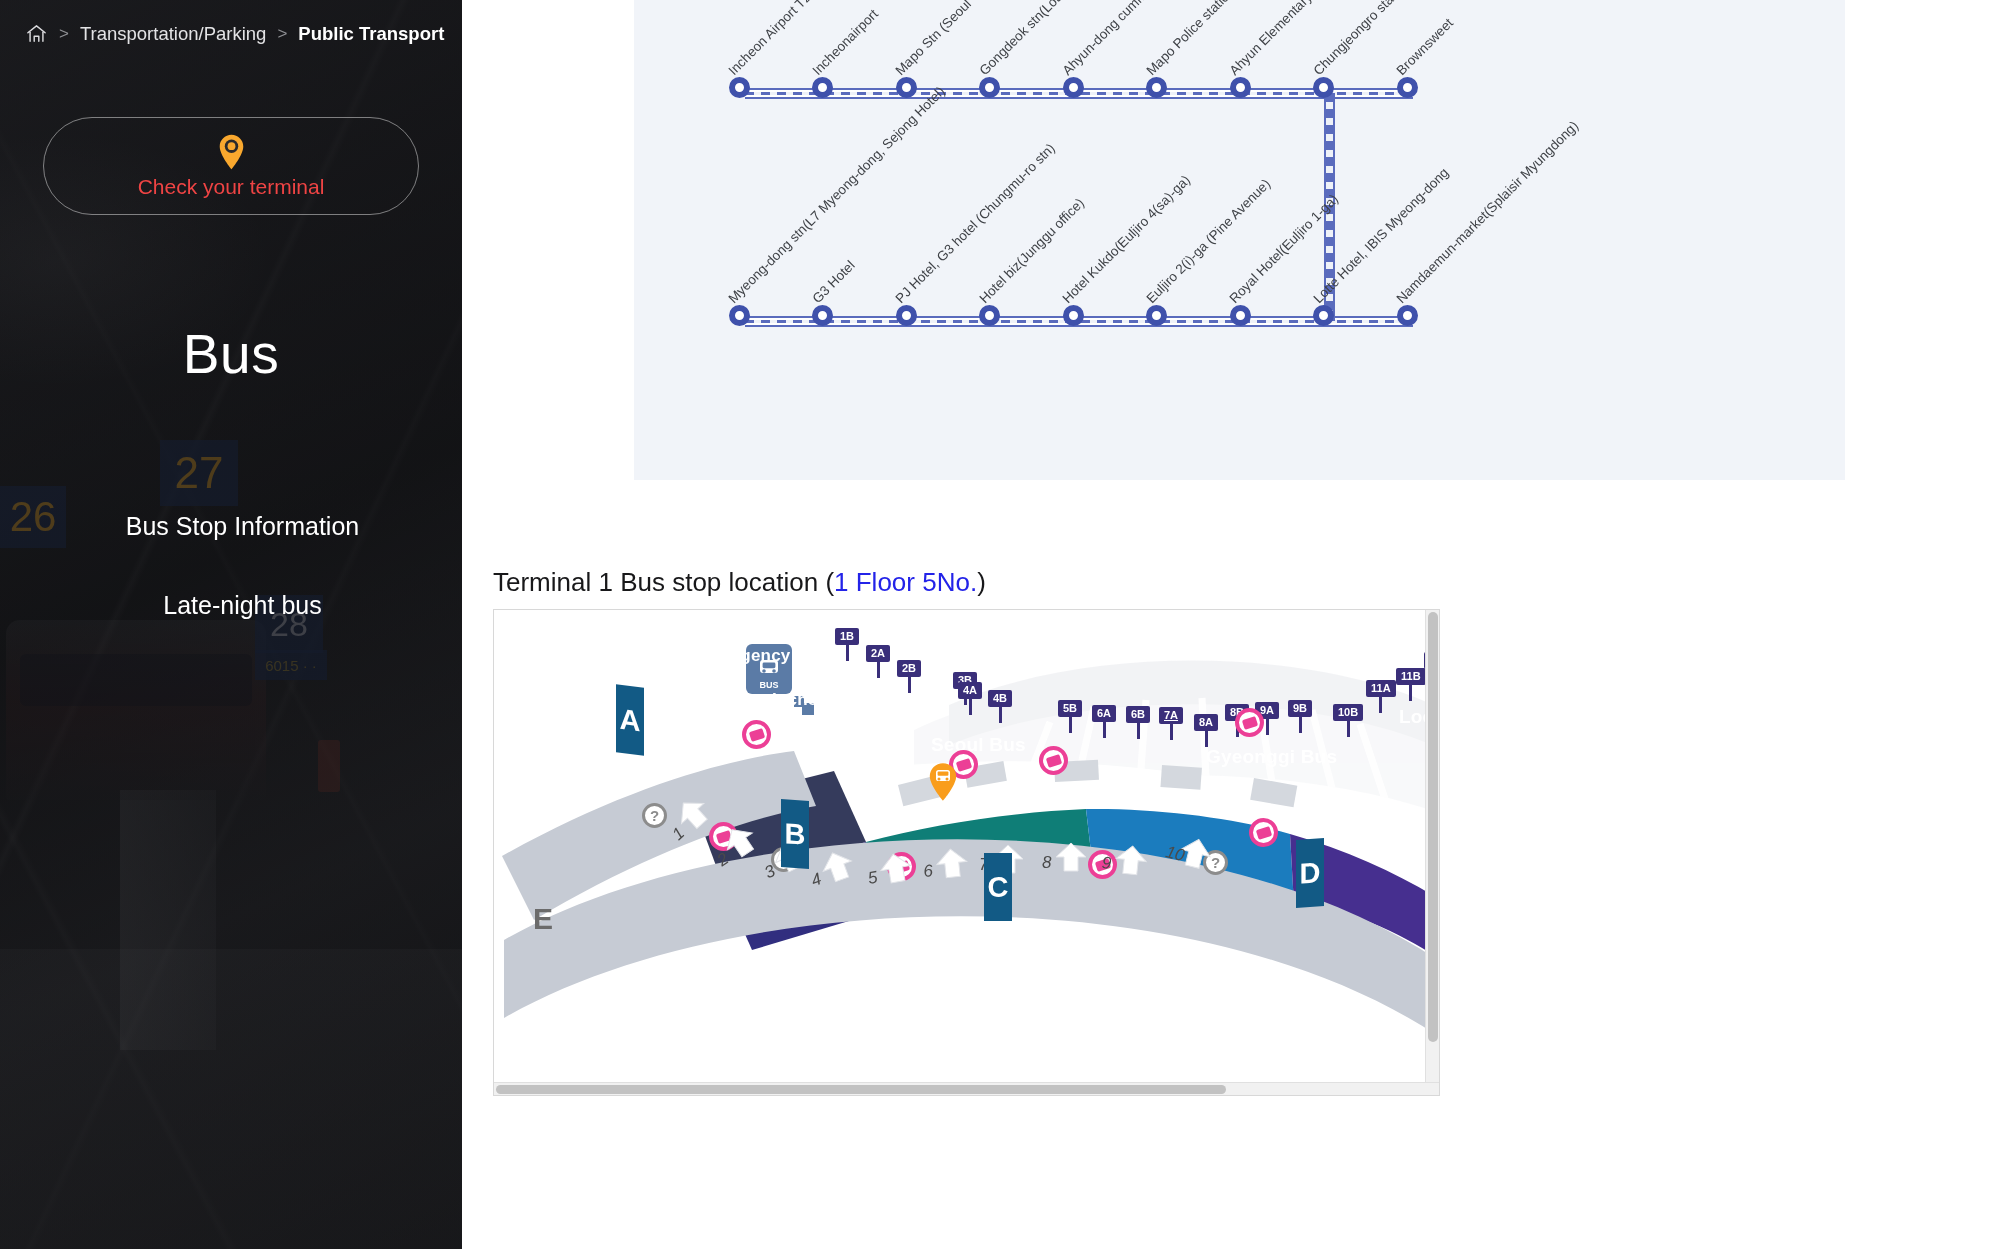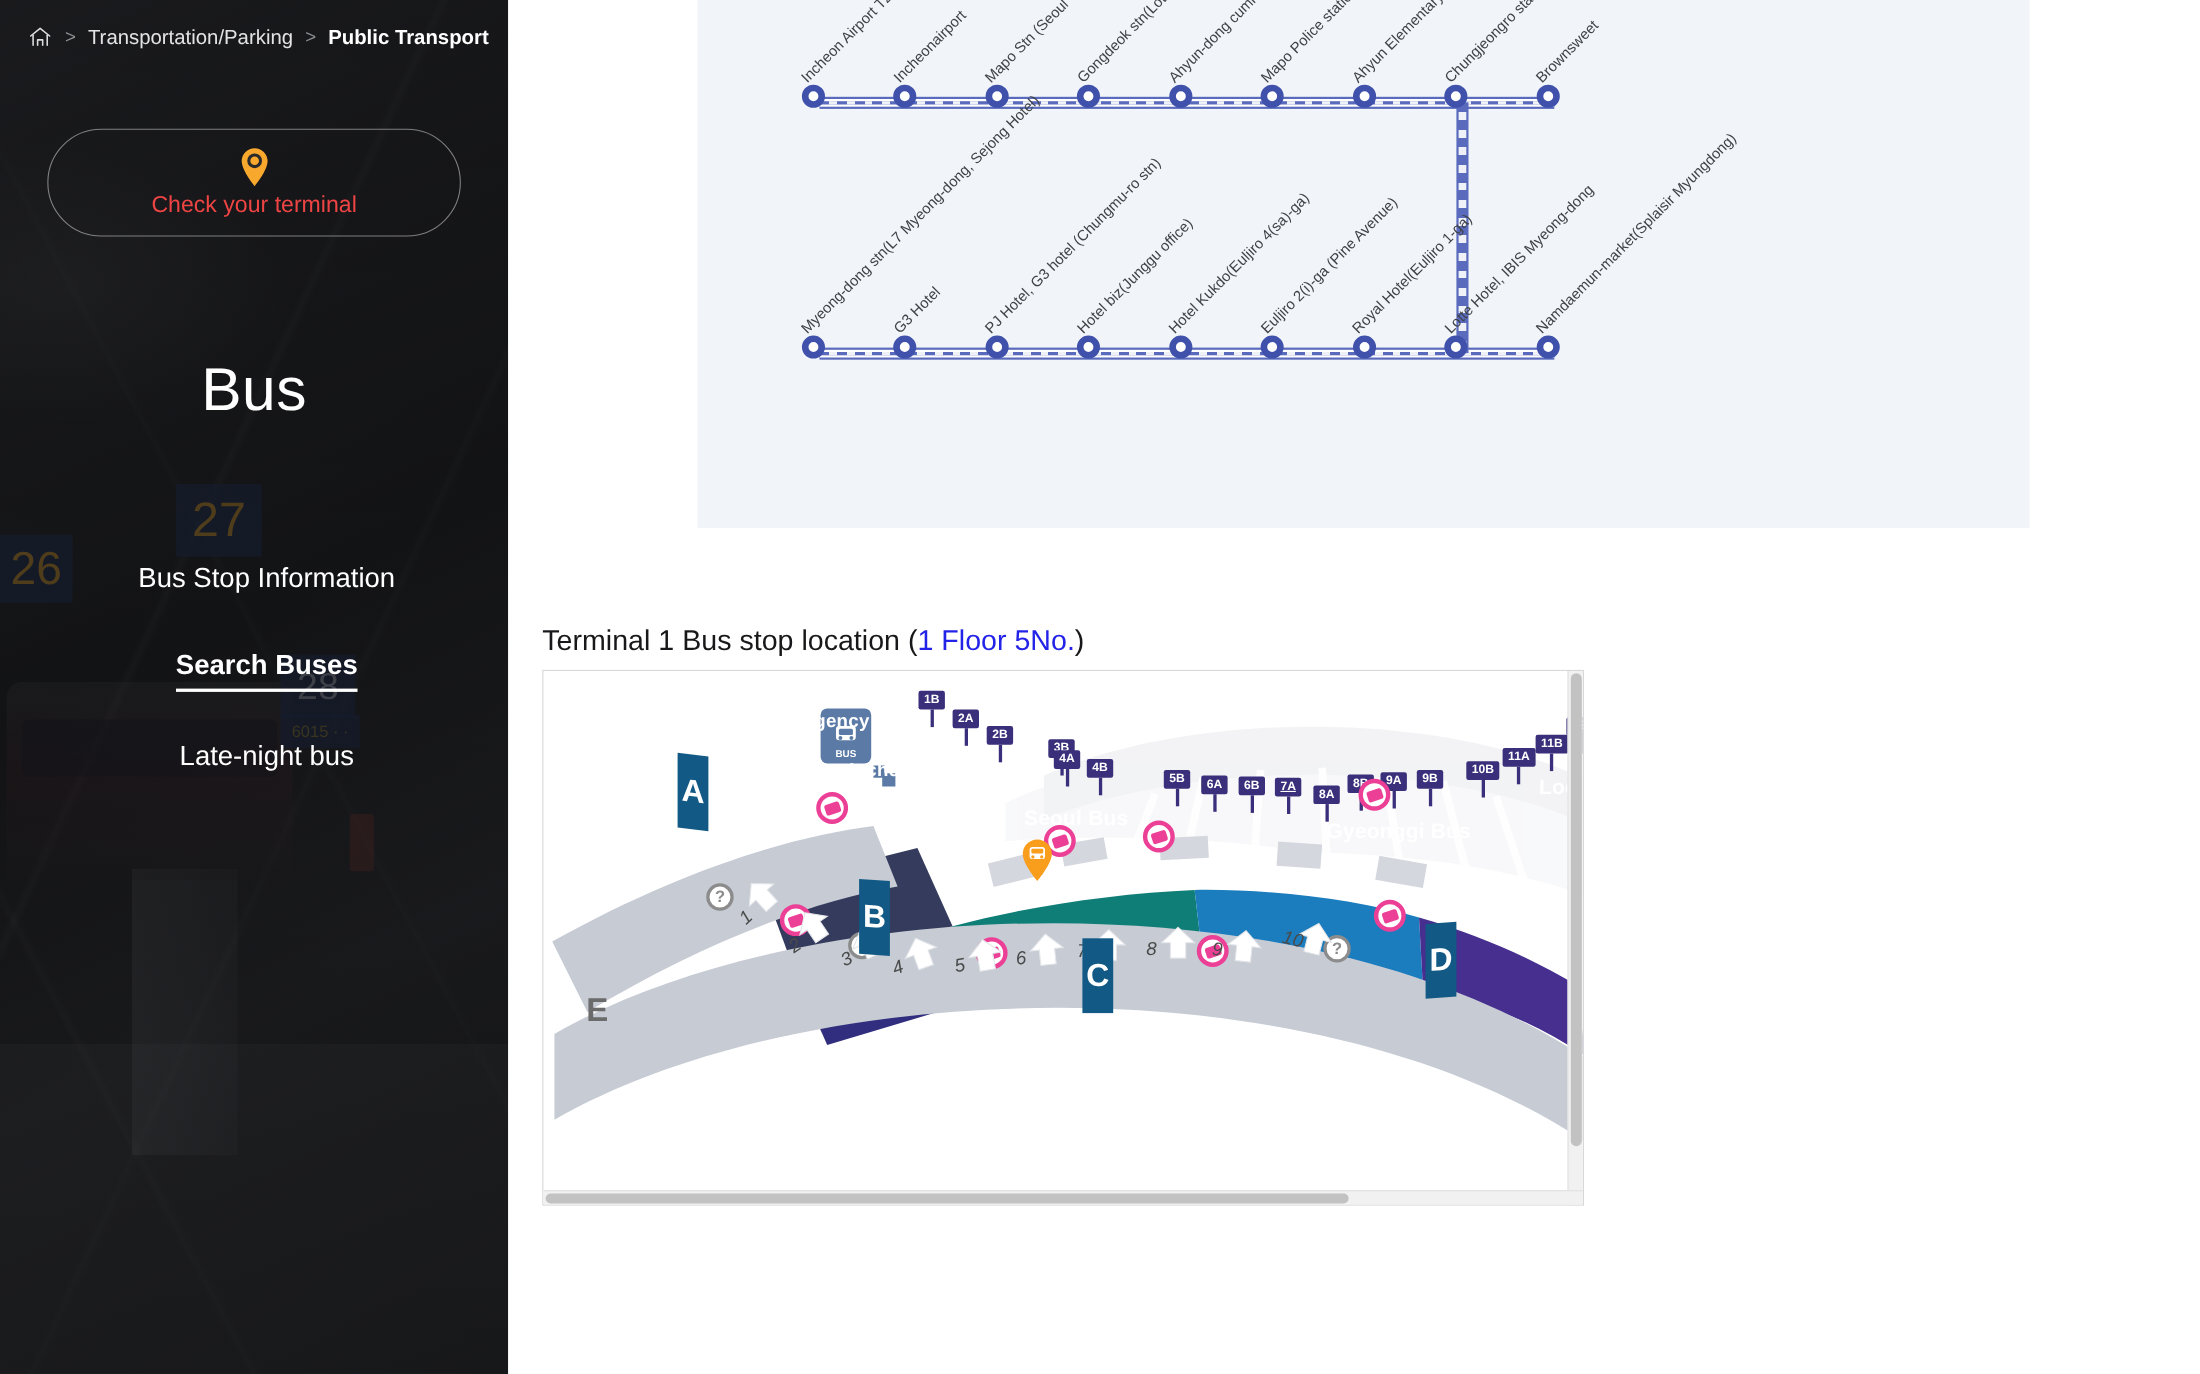--- a/index.html
+++ b/index.html
@@ -299,23 +299,20 @@
           </svg>
         </span>
         <span class="ct-label">Check your terminal</span>
       </div>
 
       <div id="sb-title">Bus</div>
 
       <div id="sb-nav">
         <div class="sb-nav-item">
           <span class="lbl">Bus Stop Information</span>
-        </div>
-        <div class="sb-nav-item active">
-          <span class="lbl">Search Buses</span>
         </div>
         <div class="sb-nav-item">
           <span class="lbl">Late-night bus</span>
         </div>
       </div>
 
     </div>
   </div>
 
   <div id="main">
@@ -450,21 +447,21 @@
             <div class="gate-tag" style="left: 464px; top: 72px;">4A</div>
             <div class="gate-tag" style="left: 494px; top: 80px;">4B</div>
             <div class="gate-tag" style="left: 564px; top: 90px;">5B</div>
             <div class="gate-tag" style="left: 598px; top: 95px;">6A</div>
             <div class="gate-tag" style="left: 632px; top: 96px;">6B</div>
             <div class="gate-tag" style="left: 665px; top: 97px; text-decoration: underline;">7A</div>
             <div class="gate-tag" style="left: 700px; top: 104px;">8A</div>
             <div class="gate-tag" style="left: 731px; top: 94px;">8B</div>
             <div class="gate-tag" style="left: 761px; top: 92px;">9A</div>
             <div class="gate-tag" style="left: 794px; top: 90px;">9B</div>
-            <div class="gate-tag" style="left: 839px; top: 82px;">10B</div>
+            <div class="gate-tag" style="left: 839px; top: 94px;">10B</div>
             <div class="gate-tag" style="left: 872px; top: 70px;">11A</div>
             <div class="gate-tag" style="left: 902px; top: 58px;">11B</div>
             <div class="gate-tag" style="left: 930px; top: 42px;">12B</div>
           </div>
 
         
         <div class="ticket-ico" style="left:248px; top:110px;">
             <i></i>
           </div>
         <div class="ticket-ico" style="left:455px; top:140px;">

